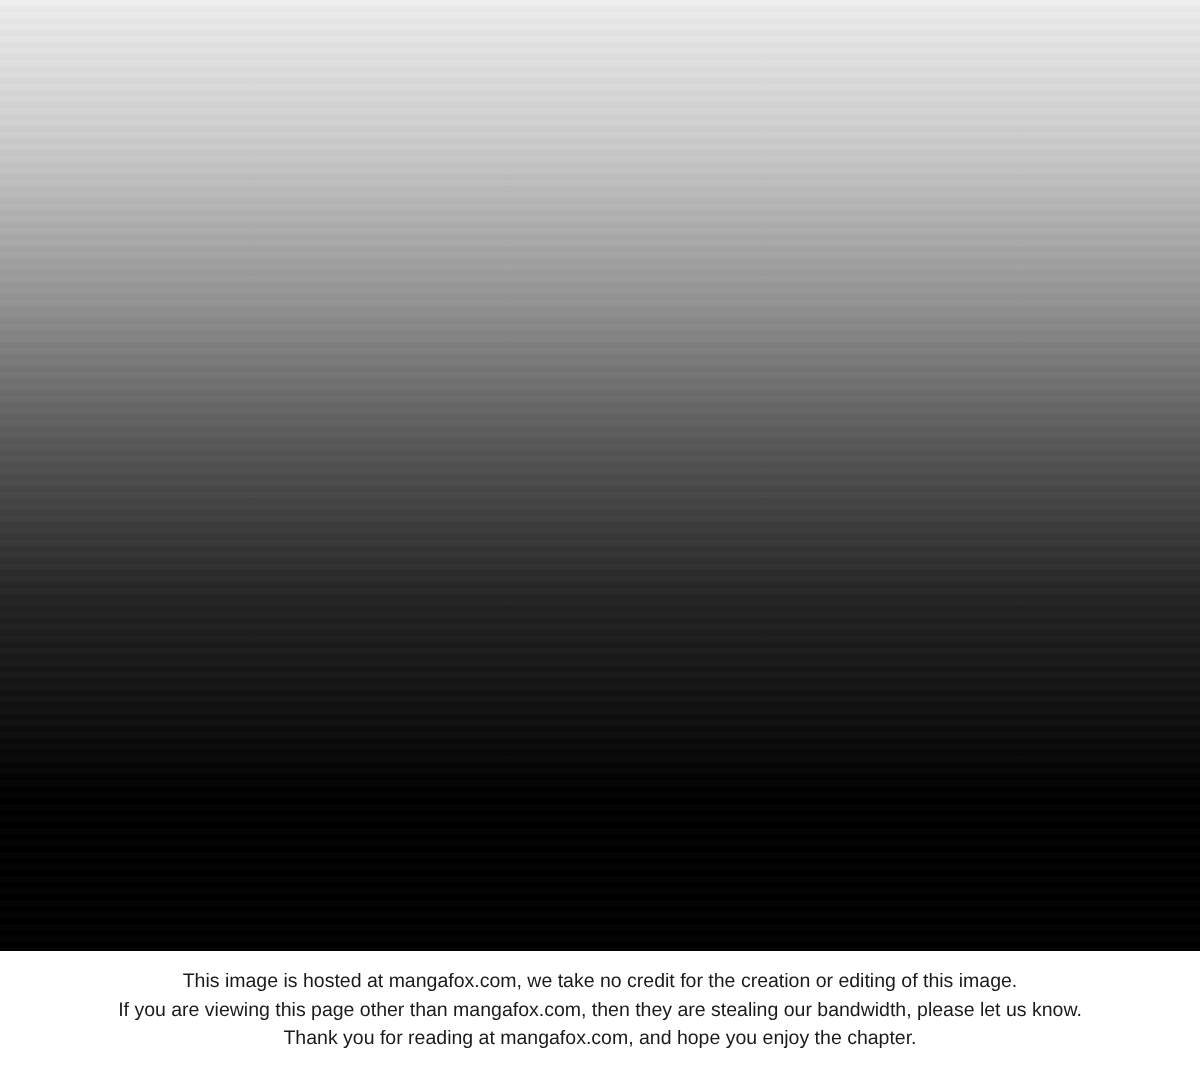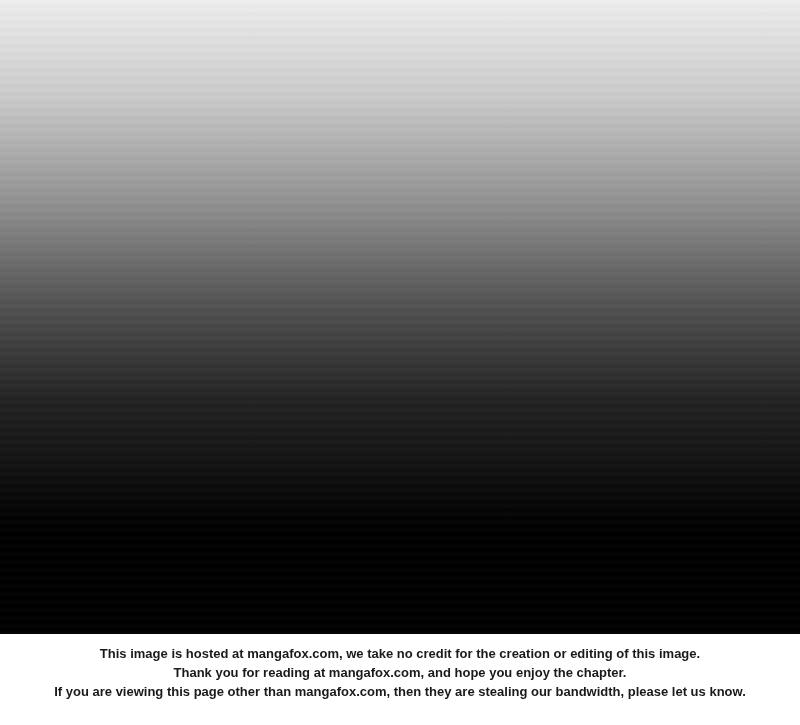--- a/index.html
+++ b/index.html
@@ -14,21 +14,20 @@
     font-family: "Liberation Sans", "DejaVu Sans", sans-serif;
     --gradient-top: #eeeeee;
     --gradient-bottom: #000000;
     --footer-bg: #ffffff;
     --footer-text: #1a1a1a;
   }
   .page {
     position: relative;
     width: 800px;
     height: 705px;
-    font-weight: bold;
   }
   .gradient-image {
     position: absolute;
     top: 0;
     left: 0;
     width: 800px;
     height: 634px;
     background: linear-gradient(
       to bottom,
       var(--gradient-top) 0%,
@@ -73,16 +72,16 @@
     white-space: nowrap;
   }
 </style>
 </head>
 <body style="--gradient-top: #eeeeee; --gradient-bottom: #000000; --footer-bg: #ffffff; --footer-text: #1a1a1a;">
 
 <div class="page">
   <div class="gradient-image"></div>
   <div class="footer">
     <p>This image is hosted at mangafox.com, we take no credit for the creation or editing of this image.</p>
+    <p>If you are viewing this page other than mangafox.com, then they are stealing our bandwidth, please let us know.</p>
     <p>Thank you for reading at mangafox.com, and hope you enjoy the chapter.</p>
-    <p>If you are viewing this page other than mangafox.com, then they are stealing our bandwidth, please let us know.</p>
   </div>
 </div>
 
 </body></html>

